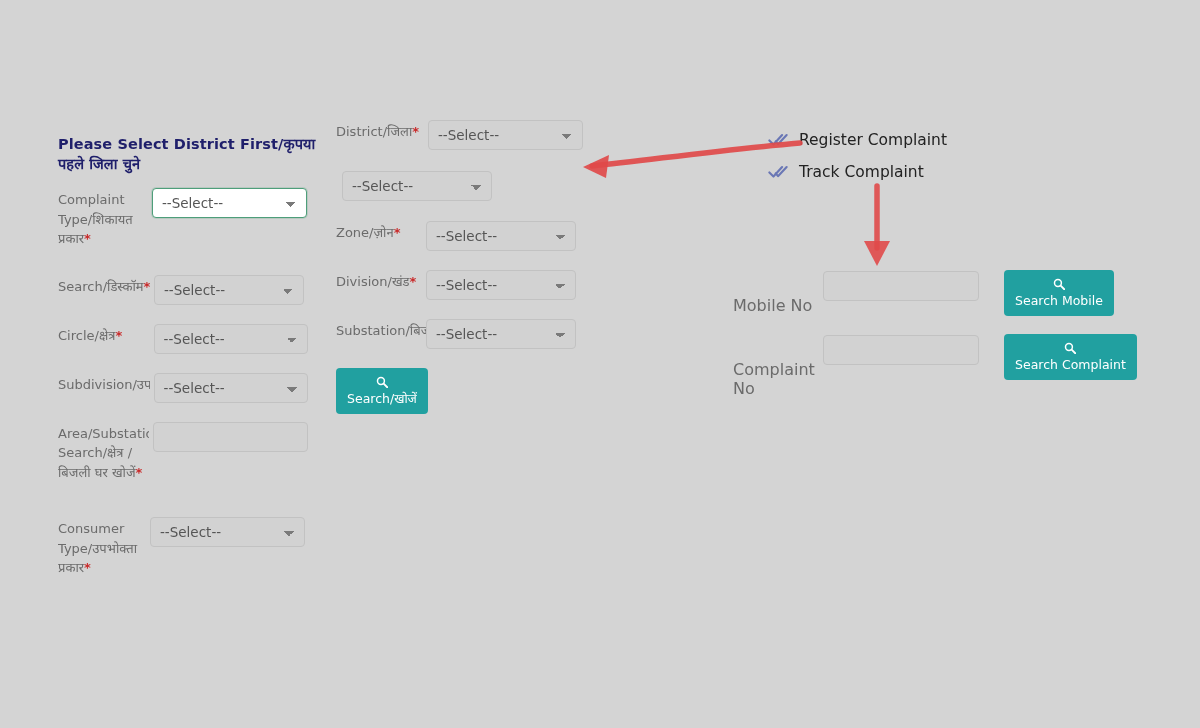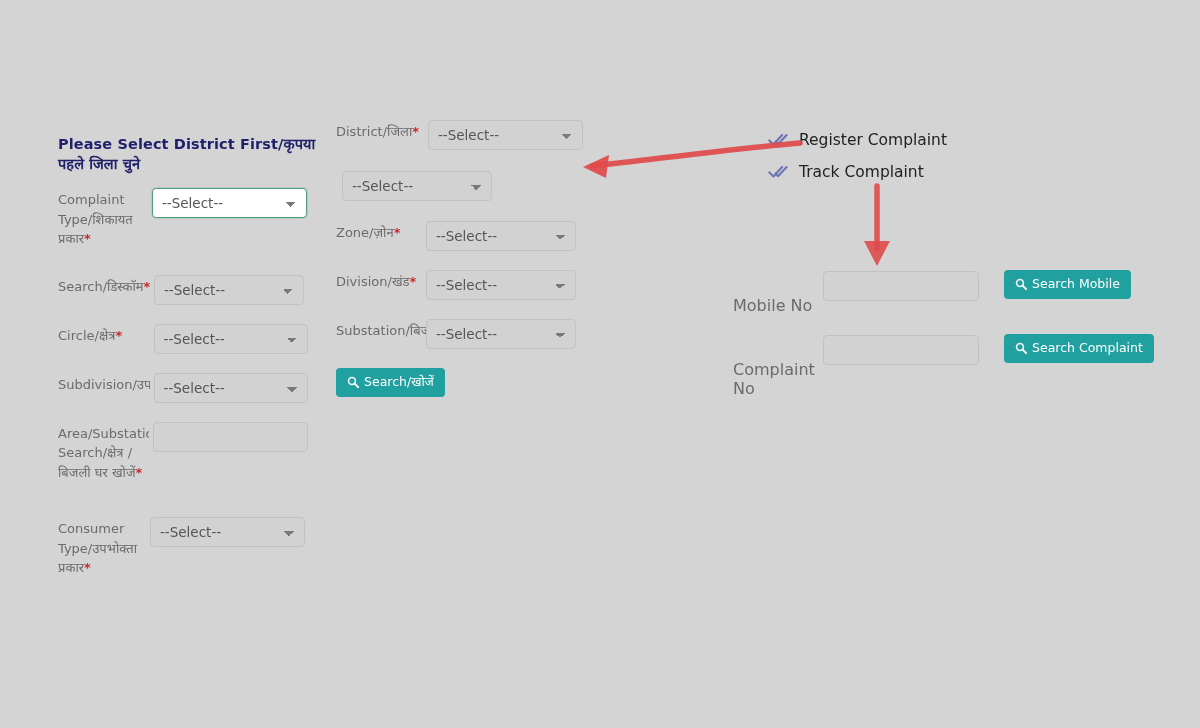--- a/index.html
+++ b/index.html
@@ -114,20 +114,21 @@
     background: #21a0a0;
     border: none;
     border-radius: 4px;
     color: #ffffff;
     font-family: "DejaVu Sans", "Liberation Sans", sans-serif;
     font-size: 12.5px;
     line-height: 1;
     padding: 8px 11px;
     cursor: pointer;
     white-space: nowrap;
+    flex-direction: column;
   }
   .btn svg { display: block; }
 
   
   .col-right {
     position: absolute;
     left: 768px;
     top: 124px;
     width: 420px;
   }

